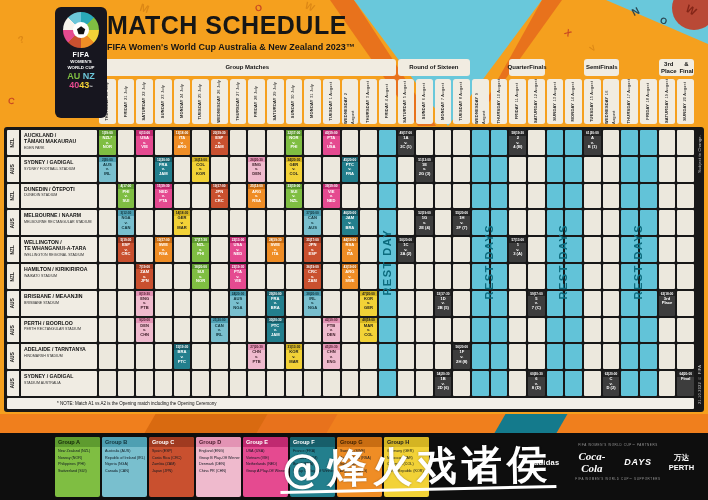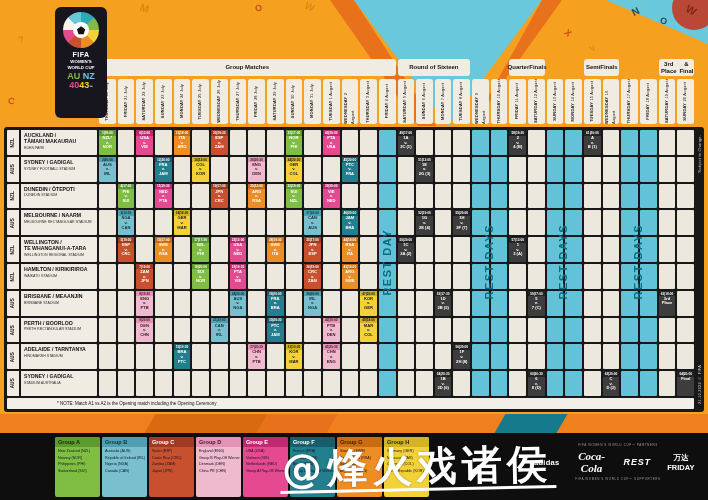--- a/index.html
+++ b/index.html
@@ -103,20 +103,22 @@
       <div class="em-ball">⬟</div>
     </div>
     <div class="em-t1">FIFA</div>
     <div class="em-t2">WOMEN'S
 WORLD CUP</div>
     <div class="em-aunz"><span class="c1">AU</span> <span class="c2">NZ</span></div>
     <div class="em-aunz2"><span class="c3">40</span><span class="c4">43</span><span class="em-tm">™</span></div>
   </div>
 
   <div id="titles">
+    <div id="title">MATCH SCHEDULE</div>
+    <div id="subtitle">FIFA Women's World Cup Australia &amp; New Zealand 2023™</div>
   </div>
 
   <div id="phaseRow">
       <div style="grid-column: 1;"></div>
       <div class="phase-pill" style="grid-column: 2 / span 16;">
         <span>Group Matches</span>
       </div>
       <div class="phase-pill" style="grid-column: 18 / span 4;">
         <span>Round of Sixteen</span>
       </div>
@@ -1196,22 +1198,22 @@
             <div>Colombia (COL)</div>
             <div>Korea Republic (KOR)</div>
           </div>
         </div>
       </div>
     <div id="sponsors">
       <div class="sp-caption">FIFA WOMEN'S WORLD CUP™ PARTNERS</div>
       <div class="sp-logos">
         <span class="logo adidas">adidas</span>
         <span class="logo coke">Coca-Cola</span>
-        <span class="logo visa">REST</span>
-        <span class="logo wanda">万达 FRIDAY</span>
+        <span class="logo visa">DAYS</span>
+        <span class="logo wanda">万达 PERTH</span>
       </div>
       <div class="sp-caption" style="margin-top:3px;">FIFA WOMEN'S WORLD CUP™ SUPPORTERS</div>
     </div>
   </div>
 
 </div>
 
 <div id="watermark">@烽火戏诸侯</div>
 
 <span class="glyph" style="left: 140px; top: 2px; font-size: 11px; color: rgb(217, 132, 20); transform: rotate(18deg);">M</span>

